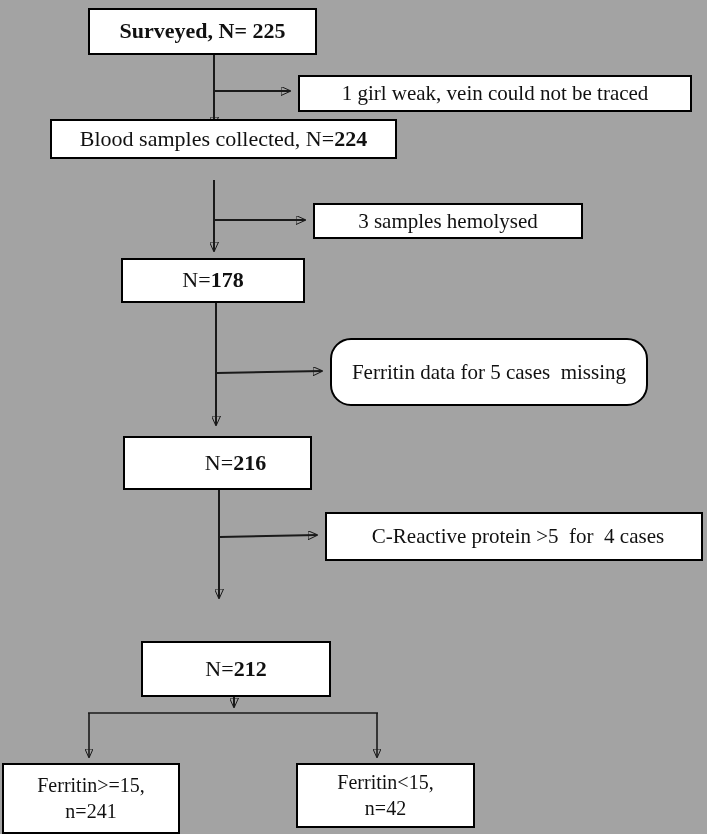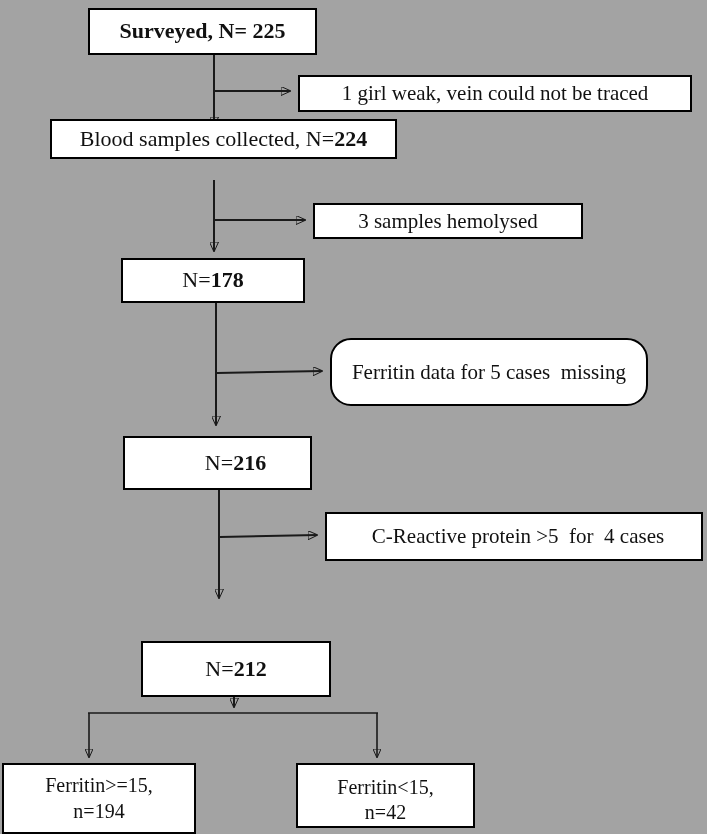--- a/index.html
+++ b/index.html
@@ -120,21 +120,21 @@
   </div>
 
   <div class="node f21" style="left:325px; top:512px; width:378px; height:49px;padding-left:8px;">
     <span class="txt">C-Reactive protein &gt;5  for  4 cases</span>
   </div>
 
   <div class="node f22" style="left:141px; top:605px; width:190px; height:56px;margin-top:36px;">
     <span class="txt"><span>N=</span><b class="bold">212</b></span>
   </div>
 
-  <div class="node f20" style="left:2px; top:763px; width:194px; height:71px;">
-    <span class="txt"><span>Ferritin&gt;=15,</span><br><span>n=194</span></span>
+  <div class="node f20" style="left:2px; top:763px; width:178px; height:71px;">
+    <span class="txt"><span>Ferritin&gt;=15,</span><br><span>n=241</span></span>
   </div>
 
-  <div class="node f20" style="left:296px; top:763px; width:179px; height:65px;align-items:flex-end;">
+  <div class="node f20" style="left:296px; top:763px; width:179px; height:65px;">
     <span class="txt"><span>Ferritin&lt;15,</span><br><span>n=42</span></span>
   </div>
 
 </div>
 
 </body></html>

